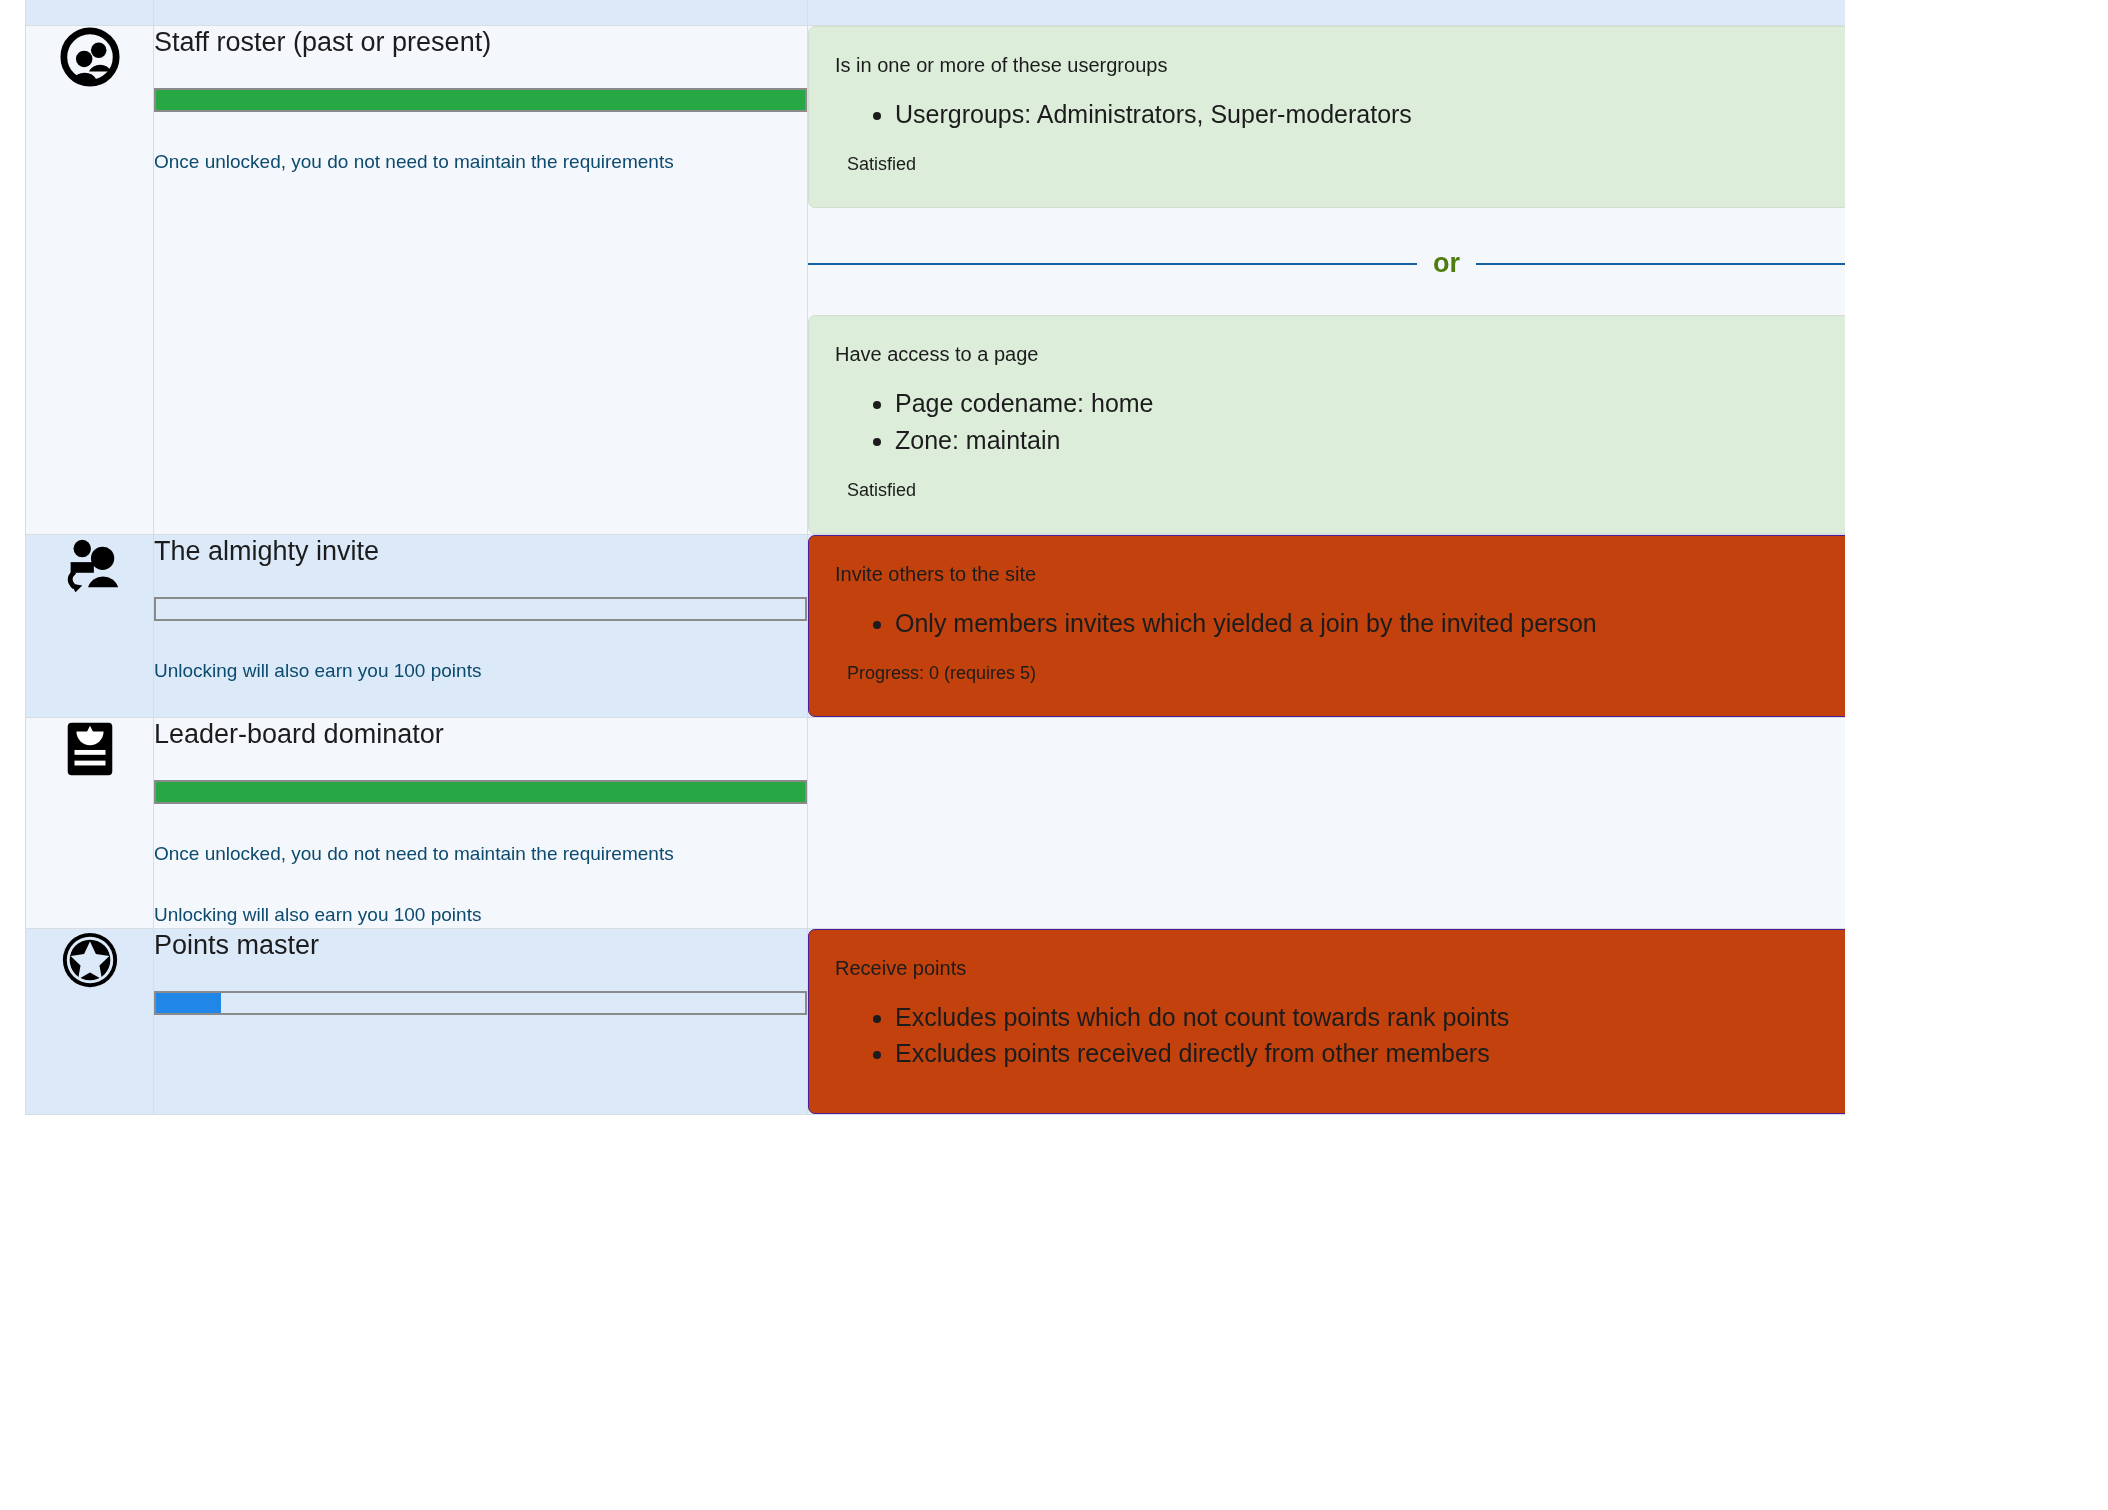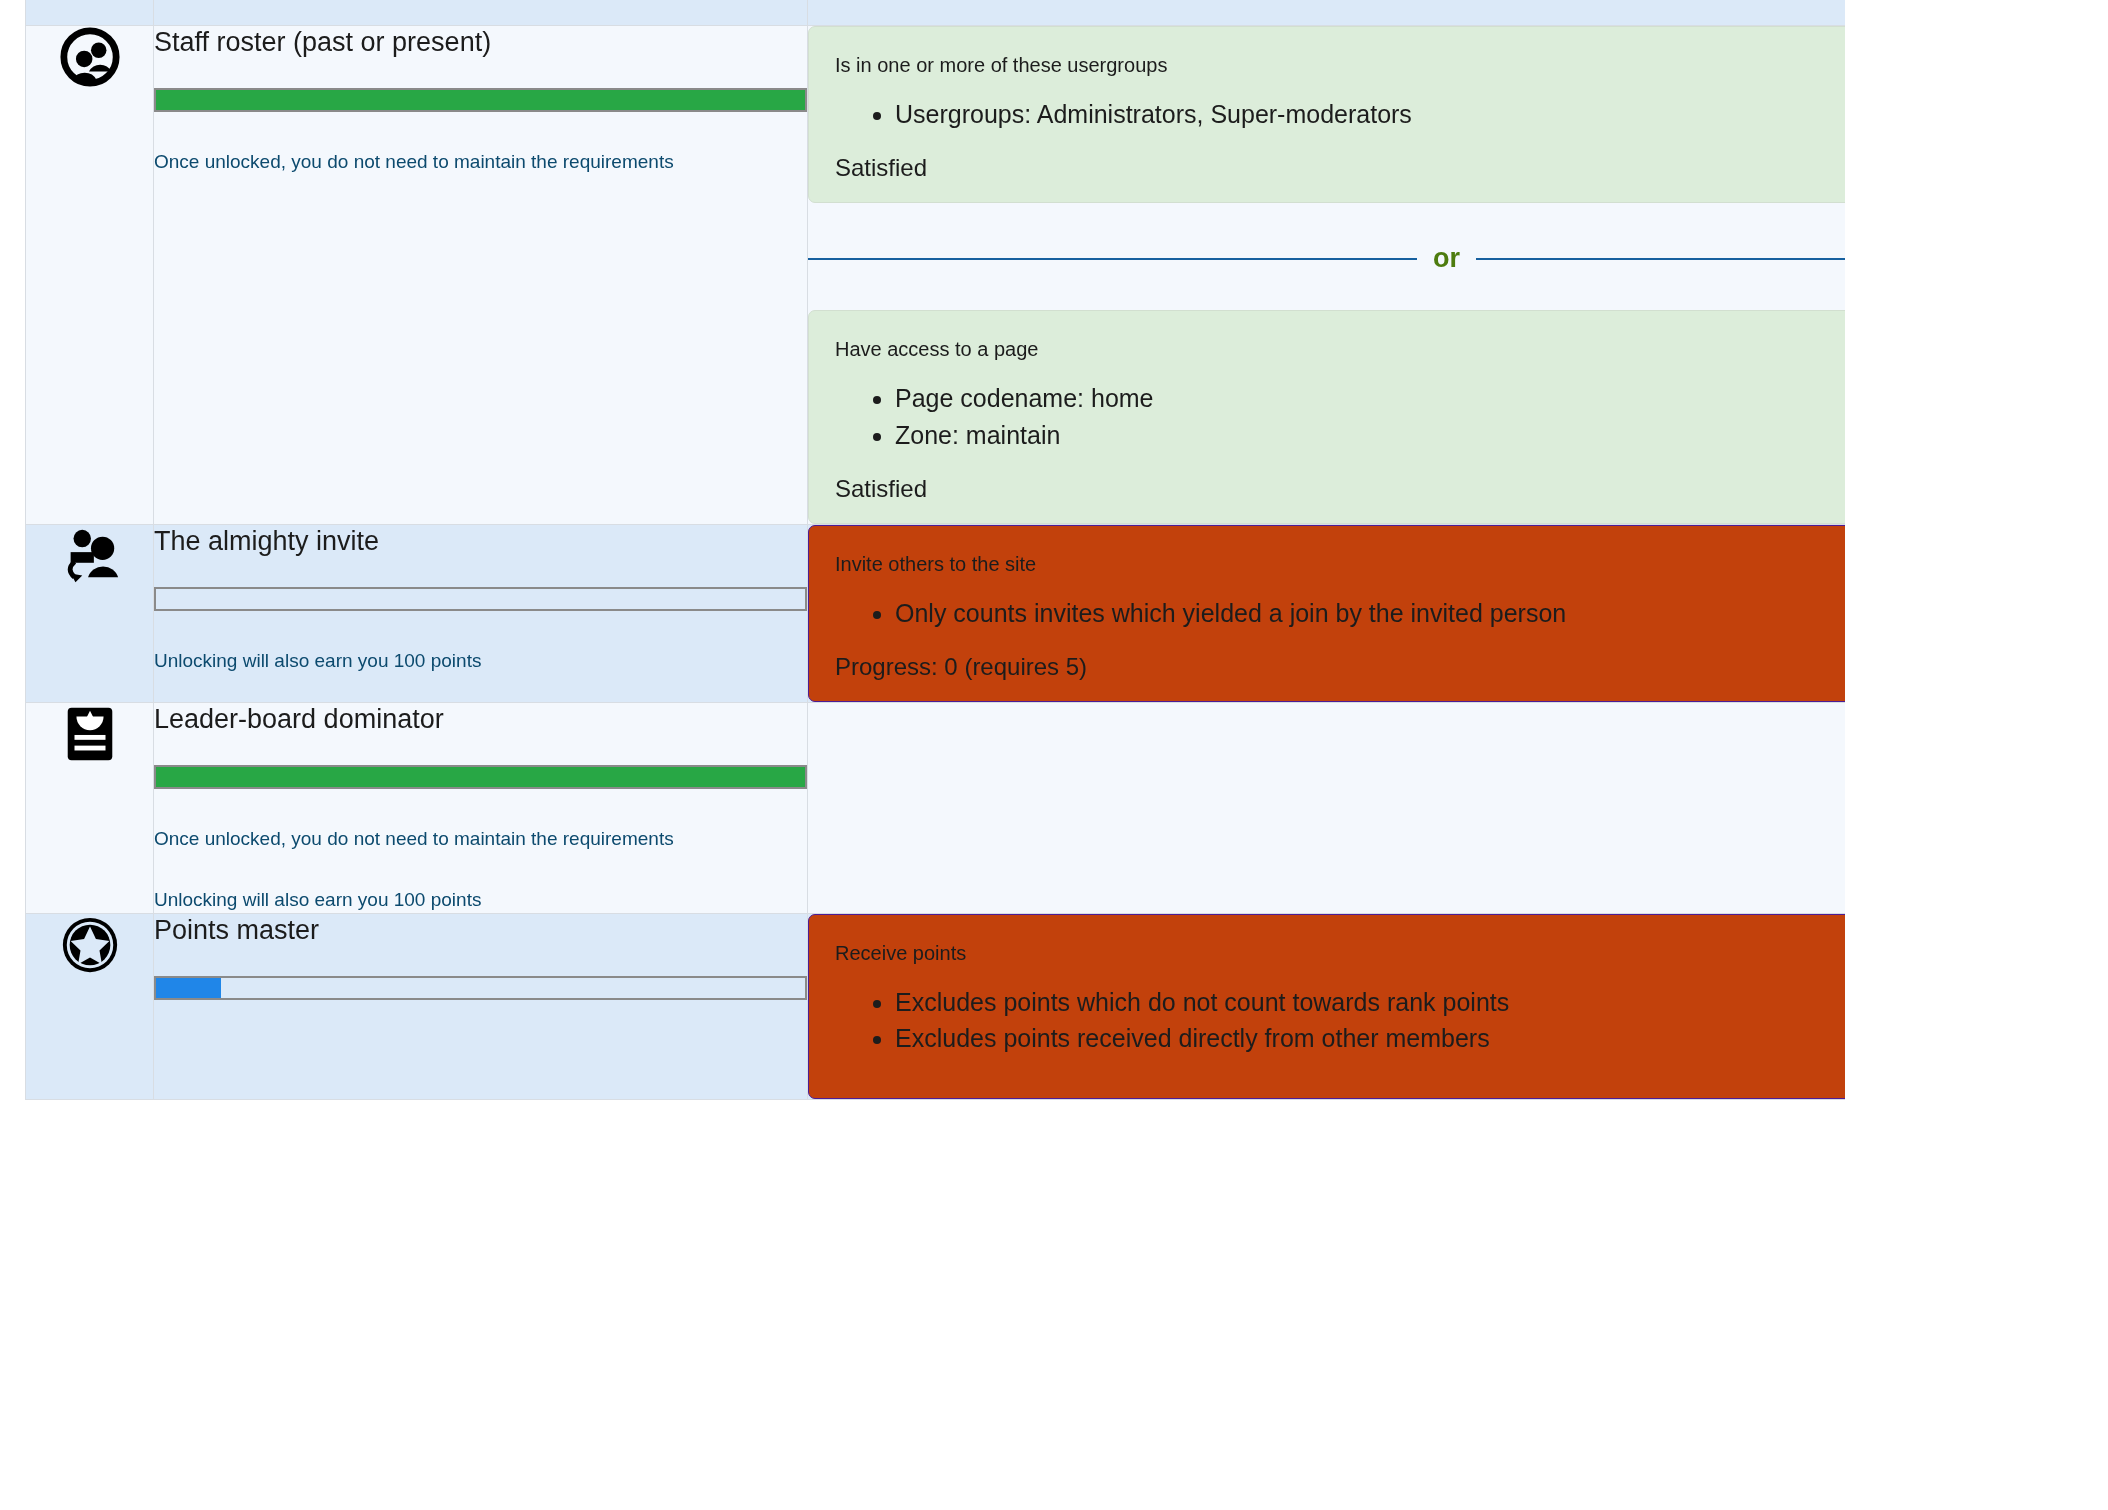--- a/index.html
+++ b/index.html
@@ -112,23 +112,23 @@
   .req-box ul {
     margin: 0 0 22px 0;
     padding-left: 60px;
   }
   .req-box li {
     font-size: 25px;
     color: #1c1c1c;
     line-height: 1.45;
   }
   .req-status {
-    font-size: 24px;
-    color: #1c1c1c;
-    margin: 0;
+    font-size: 18px;
+    color: #1c1c1c;
+    margin: 12px;
   }
 
   
   .or-divider {
     display: flex;
     align-items: center;
     margin: 42px 0 38px 0;
   }
   .or-divider .line {
     flex: 1 1 auto;
@@ -223,21 +223,21 @@
           <div class="ach-title">The almighty invite</div>
           <div class="pbar blue">
             <div class="fill" style="width:0%"></div>
           </div>
           <p class="note first">Unlocking will also earn you 100 points</p>
         </td>
         <td class="req-cell">
           <div class="req-box unsatisfied">
             <div class="req-heading">Invite others to the site</div>
             <ul>
-              <li>Only counts invites which yielded a join by the invited person</li>
+              <li>Only members invites which yielded a join by the invited person</li>
             </ul>
             <p class="req-status">Progress: 0 (requires 5)</p>
           </div>
         </td>
       </tr>
 
       <tr class="r-odd">
         <td class="icon-cell">
           <svg class="icon-svg" width="62" height="62" viewBox="0 0 64 64">
             <rect x="9" y="5" width="46" height="54" rx="4" fill="#000"></rect>

